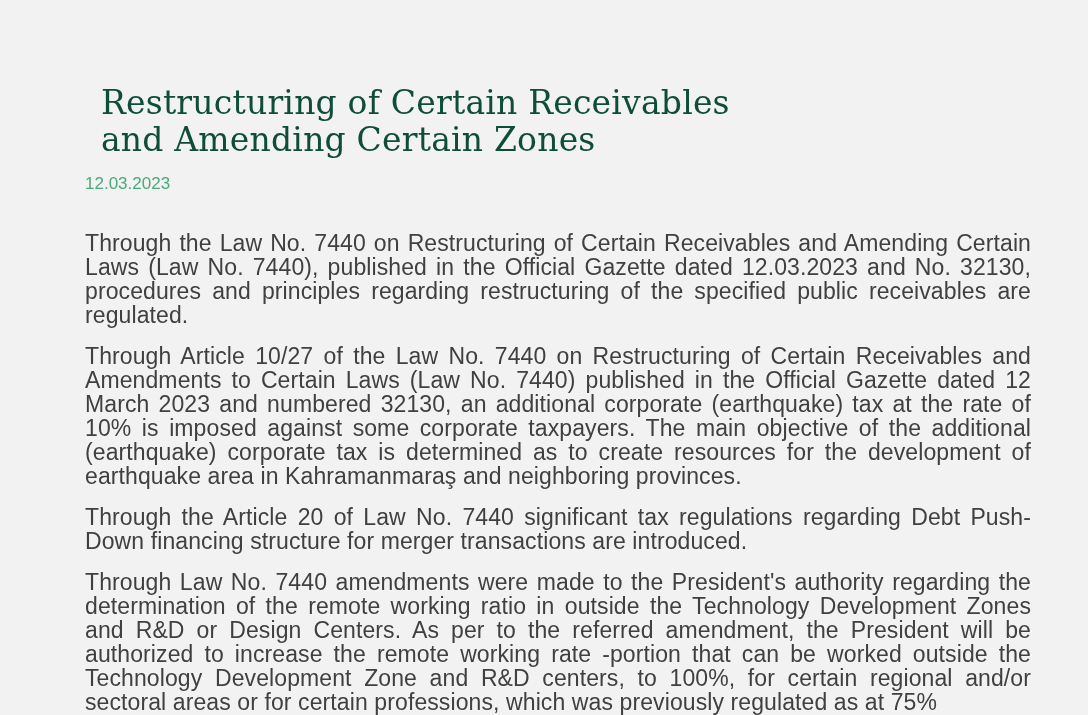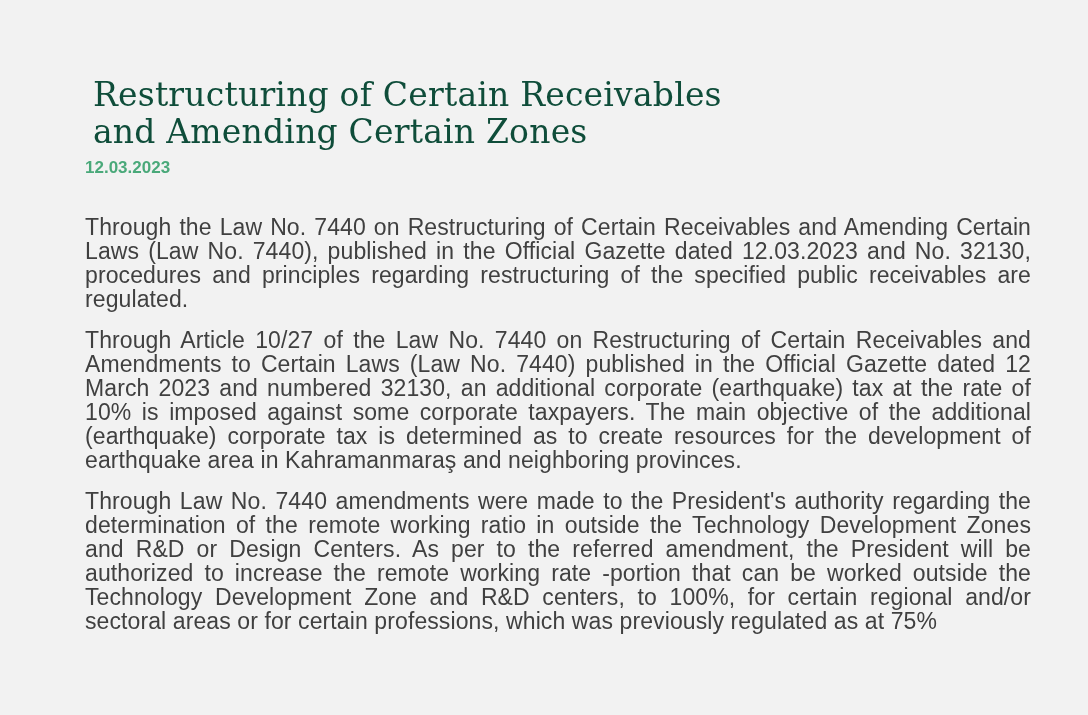--- a/index.html
+++ b/index.html
@@ -18,27 +18,27 @@
       left: 85px;
       top: 68px;
       width: 946px;
     }
     .title {
       font-family: "DejaVu Serif", "Liberation Serif", serif;
       font-weight: normal;
       color: #0f4d3a;
       font-size: 33px;
       line-height: 37px;
-      margin: 8px;
+      margin: 16px;
       letter-spacing: 0.2px;
       width: 700px;
     }
     .date {
       font-family: "Liberation Sans", sans-serif;
-      font-weight: bold;
+      font-weight: normal;
       color: #4aa97a;
       font-size: 17px;
       line-height: 20px;
     }
     .body {
       margin-top: 37px;
     }
     .para {
       font-family: "Liberation Sans", sans-serif;
       color: #404040;
@@ -55,15 +55,16 @@
 <div class="article">
   <h1 class="title">
     <span>Restructuring of Certain Receivables</span><br>
     <span>and Amending Certain Zones</span>
   </h1>
   <div class="date">12.03.2023</div>
 
   <div class="body">
     <p class="para">Through the Law No. 7440 on Restructuring of Certain Receivables and Amending Certain Laws (Law No. 7440), published in the Official Gazette dated 12.03.2023 and No. 32130, procedures and principles regarding restructuring of the specified public receivables are regulated.</p>
     <p class="para">Through Article 10/27 of the Law No. 7440 on Restructuring of Certain Receivables and Amendments to Certain Laws (Law No. 7440) published in the Official Gazette dated 12 March 2023 and numbered 32130, an additional corporate (earthquake) tax at the rate of 10% is imposed against some corporate taxpayers. The main objective of the additional (earthquake) corporate tax is determined as to create resources for the development of earthquake area in Kahramanmaraş and neighboring provinces.</p>
+    <p class="para">Through the Article 20 of Law No. 7440 significant tax regulations regarding Debt Push-Down financing structure for merger transactions are introduced.</p>
     <p class="para">Through Law No. 7440 amendments were made to the President's authority regarding the determination of the remote working ratio in outside the Technology Development Zones and R&amp;D or Design Centers. As per to the referred amendment, the President will be authorized to increase the remote working rate -portion that can be worked outside the Technology Development Zone and R&amp;D centers, to 100%, for certain regional and/or sectoral areas or for certain professions, which was previously regulated as at 75%</p>
   </div>
 </div>
 
 </body></html>

